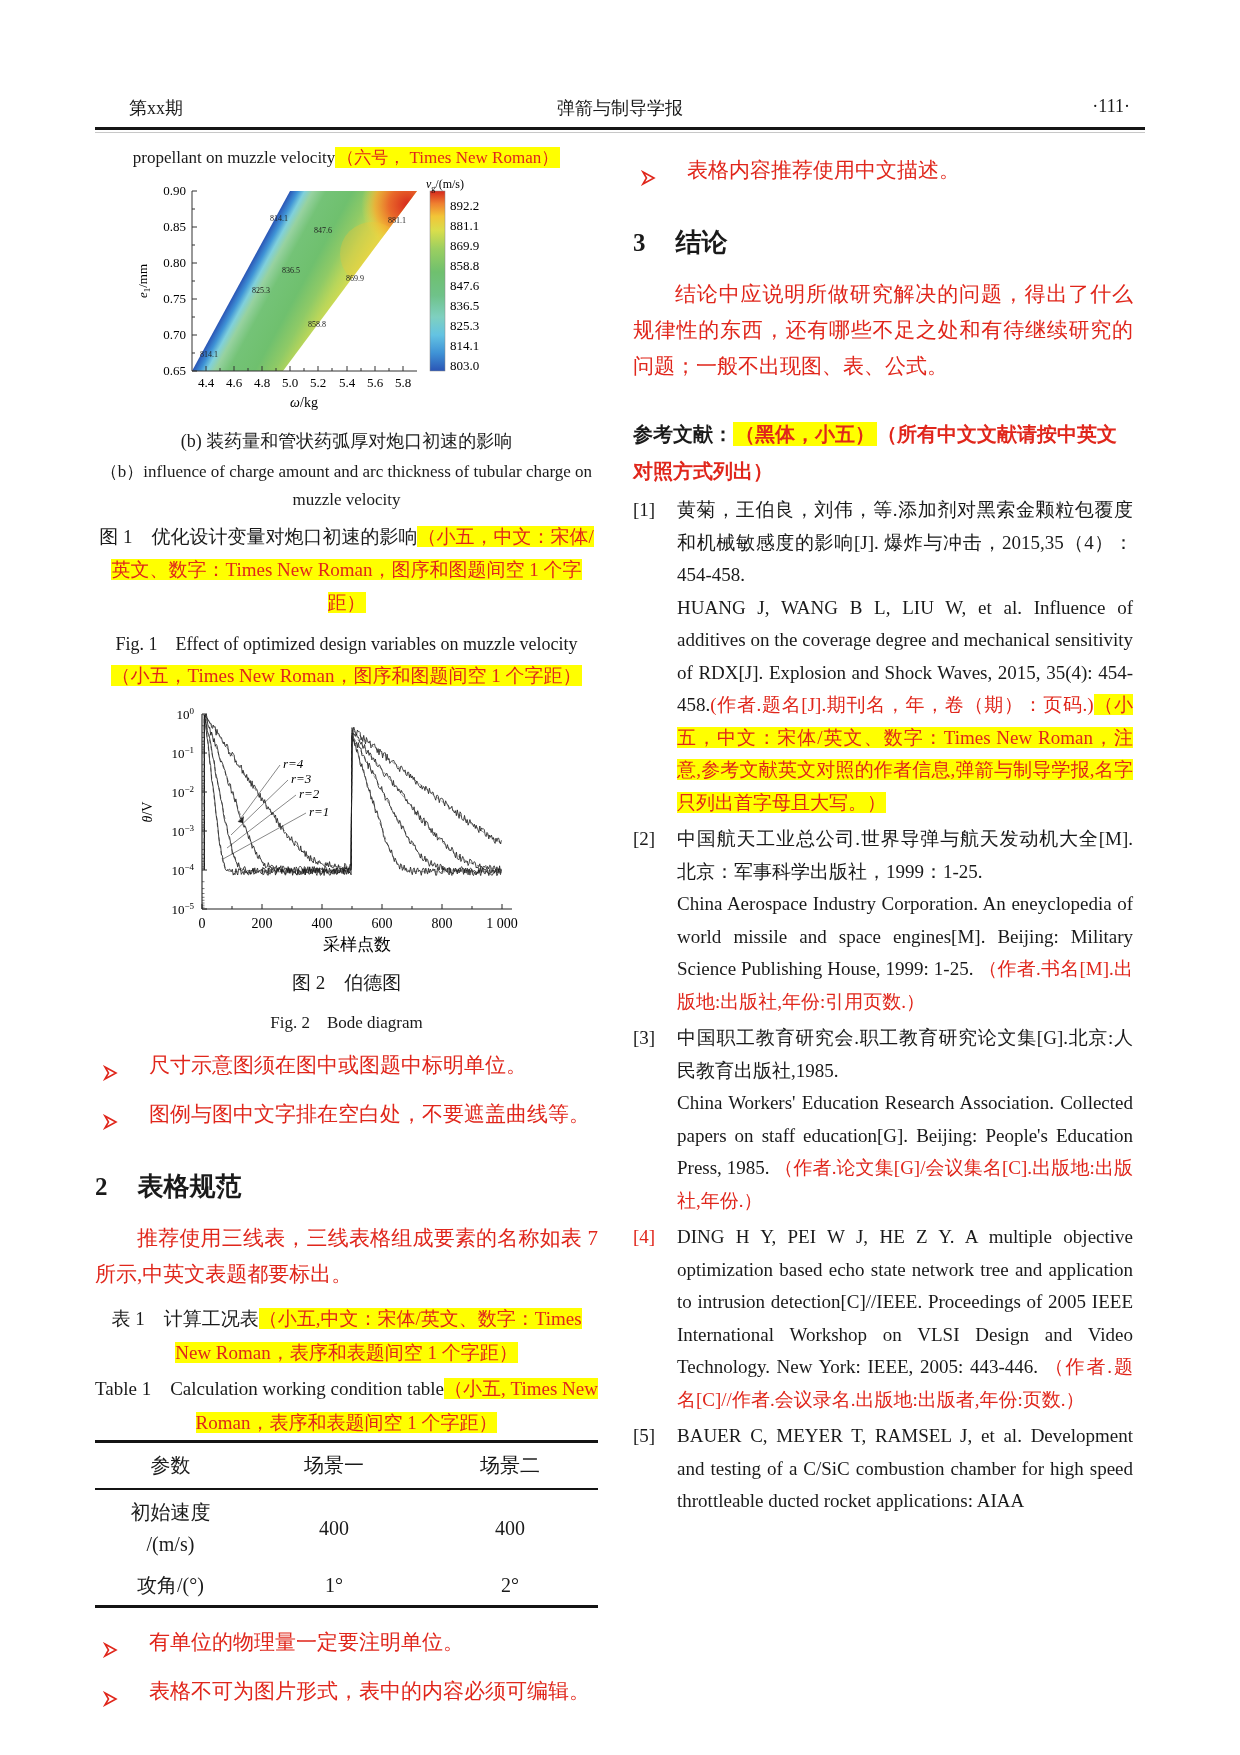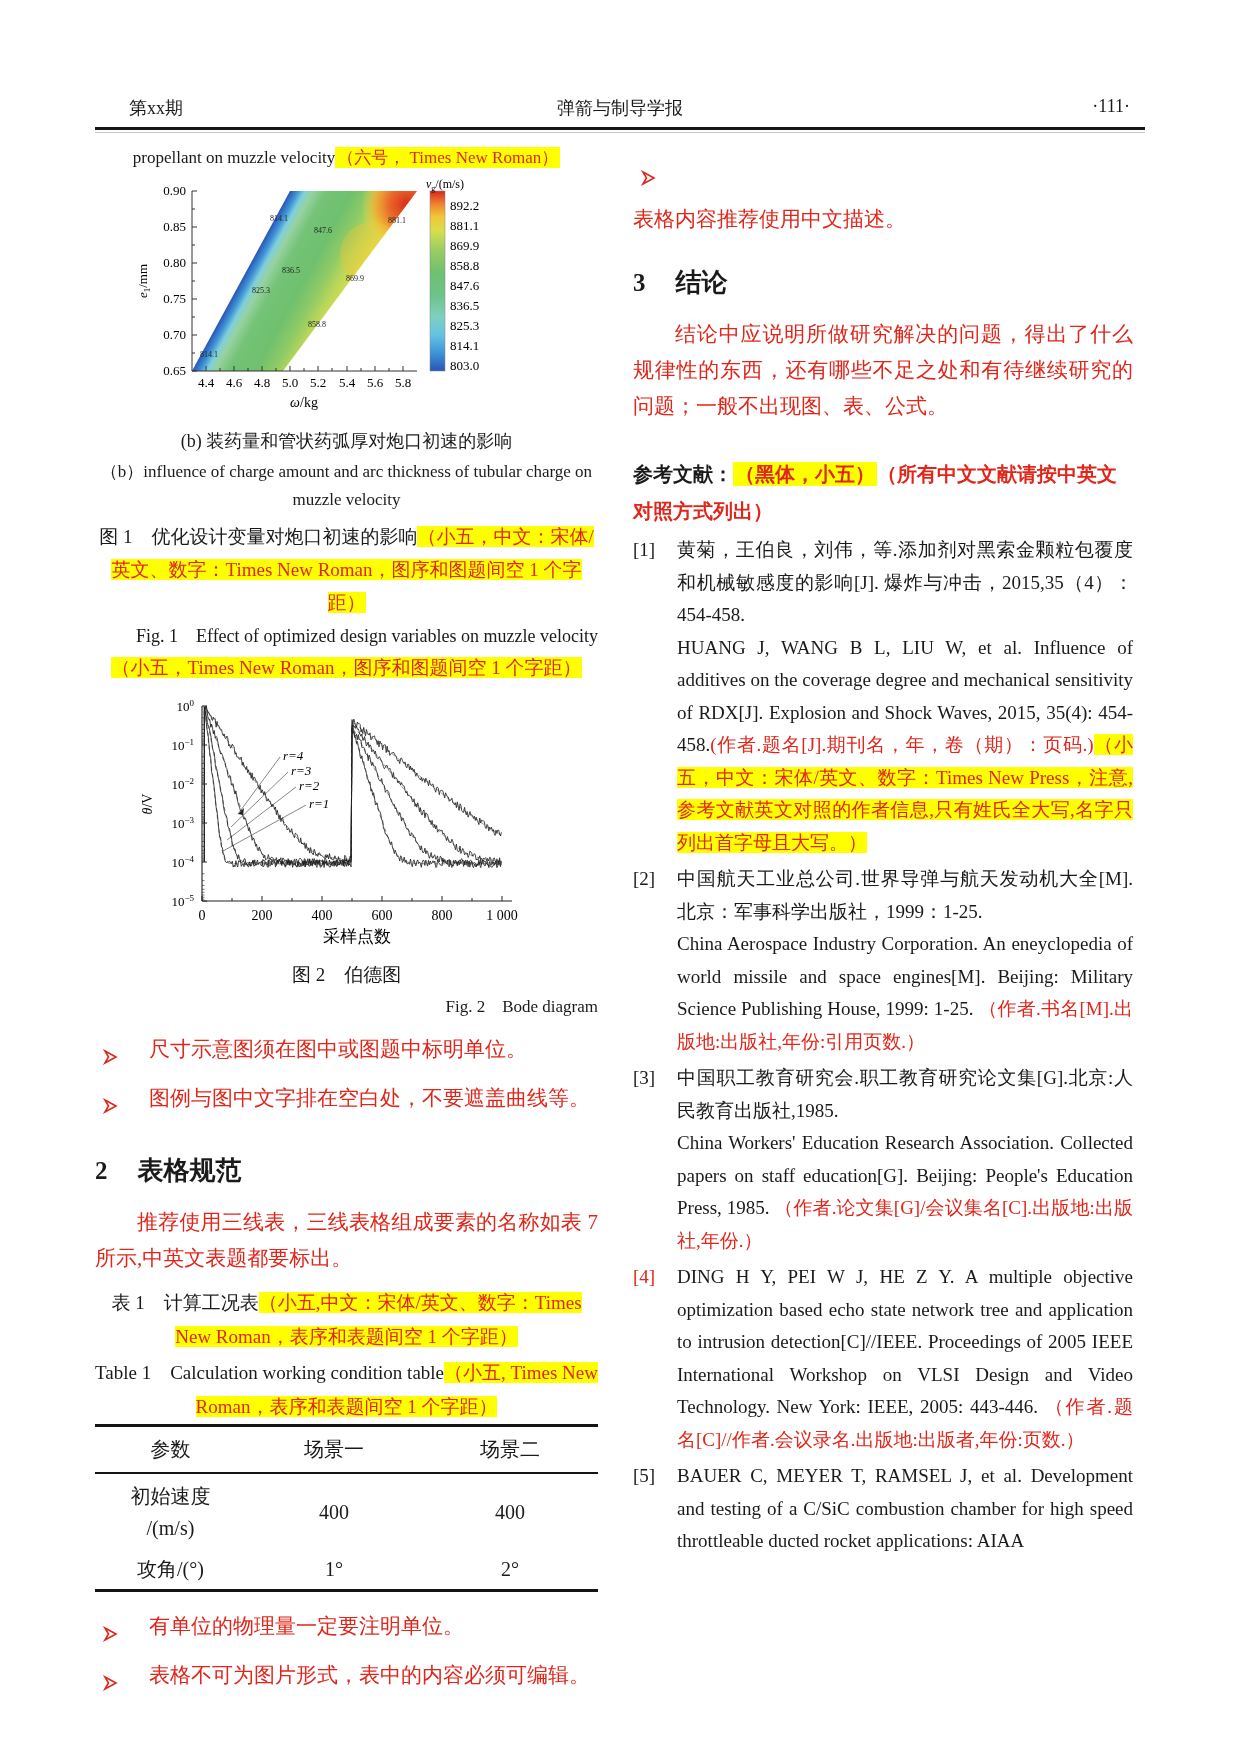--- a/index.html
+++ b/index.html
@@ -24,21 +24,21 @@
 
   .carry{text-align:center;font-size:17px;margin-top:6px;}
   .carry .hl{padding:1px 2px;}
 
   svg.fig{display:block;margin:10px auto 2px auto;}
   svg text{font-family:"Liberation Serif","DejaVu Serif",serif;}
 
   .figcap{text-align:center;font-size:18px;line-height:30px;margin-top:2px;}
   .figcap.en{font-size:17px;line-height:28px;}
   .cap-main{font-size:19px;line-height:33px;margin-top:6px;}
-  .one-line{white-space:nowrap;font-size:18px;margin-top:2px;text-align:right;}
+  .one-line{white-space:nowrap;font-size:18px;margin-top:10px;}
   .cap-note{text-align:center;font-size:19px;line-height:33px;margin-bottom:2px;}
 
   .bullet{display:flex;align-items:flex-start;font-size:21px;line-height:40px;color:var(--red);}
   .bullets{margin:8px 0 2px 0;font-family:Liberation Serif, serif;}
   .bmark{flex:none;width:54px;padding-left:8px;padding-top:9px;}
   .btext{flex:1;}
 
   .sec-h{margin:26px 0 16px 0;}
   .sec-num{font-weight:bold;font-size:25px;margin-right:30px;}
   .sec-title{font-weight:bold;font-size:26px;font-family:"Liberation Sans","DejaVu Sans",sans-serif;}
@@ -283,42 +283,42 @@
               <path d="M2 2 L13 8 L2 14 L5.5 8 Z" fill="none" stroke="#e0261b" stroke-width="1.6"></path>
             </svg></span>
         <span class="btext">表格不可为图片形式，表中的内容必须可编辑。</span>
       </div>
     </div>
 
   </div>
 
   <div class="col col-right">
 
-    <div class="bullet" style="margin-top:10px;flex-direction:column;">
+    <div class="bullet" style="margin-top:10px;">
       <span class="bmark"><svg width="16" height="16">
             <path d="M2 2 L13 8 L2 14 L5.5 8 Z" fill="none" stroke="#e0261b" stroke-width="1.6"></path>
           </svg></span>
       <span class="btext">表格内容推荐使用中文描述。</span>
     </div>
 
     <div class="sec-h">
       <span class="sec-num">3</span><span class="sec-title">结论</span>
     </div>
 
     <div class="para">结论中应说明所做研究解决的问题，得出了什么规律性的东西，还有哪些不足之处和有待继续研究的问题；一般不出现图、表、公式。</div>
 
     <p class="refs-head">
       <span class="b" style="font-family:'Liberation Sans','DejaVu Sans',sans-serif;">参考文献：</span><span class="red hl b">（黑体，小五）</span><span class="red b">（所有中文文献请按中英文对照方式列出）</span>
     </p>
 
     <div class="ref">
       <div class="ref-label">[1]</div>
       <div class="ref-body">
         <p>黄菊，王伯良，刘伟，等.添加剂对黑索金颗粒包覆度和机械敏感度的影响[J]. 爆炸与冲击，2015,35（4）：454-458.</p>
-        <p><span>HUANG J, WANG B L, LIU W, et al. Influence of additives on the coverage degree and mechanical sensitivity of RDX[J]. Explosion and Shock Waves, 2015, 35(4): 454-458.</span><span class="red">(作者.题名[J].期刊名，年，卷（期）：页码.)</span><span class="red hl">（小五，中文：宋体/英文、数字：Times New Press，注意,参考文献英文对照的作者信息,只有姓氏全大写,名字只列出首字母且大写。）</span></p>
+        <p><span>HUANG J, WANG B L, LIU W, et al. Influence of additives on the coverage degree and mechanical sensitivity of RDX[J]. Explosion and Shock Waves, 2015, 35(4): 454-458.</span><span class="red">(作者.题名[J].期刊名，年，卷（期）：页码.)</span><span class="red hl">（小五，中文：宋体/英文、数字：Times New Roman，注意,参考文献英文对照的作者信息,弹箭与制导学报,名字只列出首字母且大写。）</span></p>
       </div>
     </div>
 
     <div class="ref">
       <div class="ref-label">[2]</div>
       <div class="ref-body">
         <p>中国航天工业总公司.世界导弹与航天发动机大全[M]. 北京：军事科学出版社，1999：1-25.</p>
         <p><span>China Aerospace Industry Corporation. An eneyclopedia of world missile and space engines[M]. Beijing: Military Science Publishing House, 1999: 1-25. </span><span class="red">（作者.书名[M].出版地:出版社,年份:引用页数.）</span></p>
       </div>
     </div>

